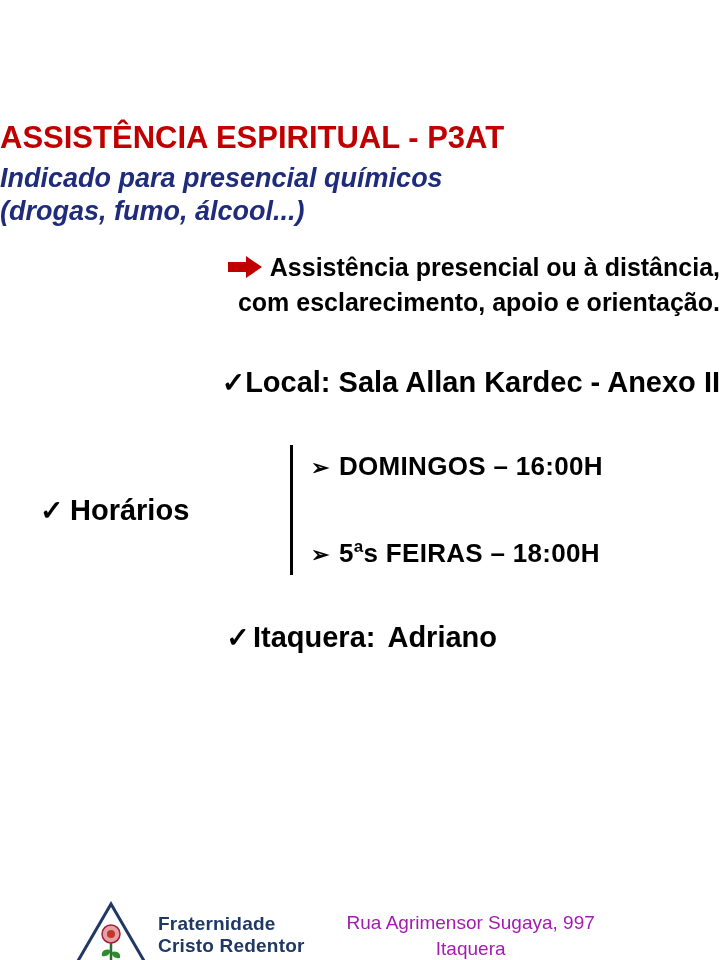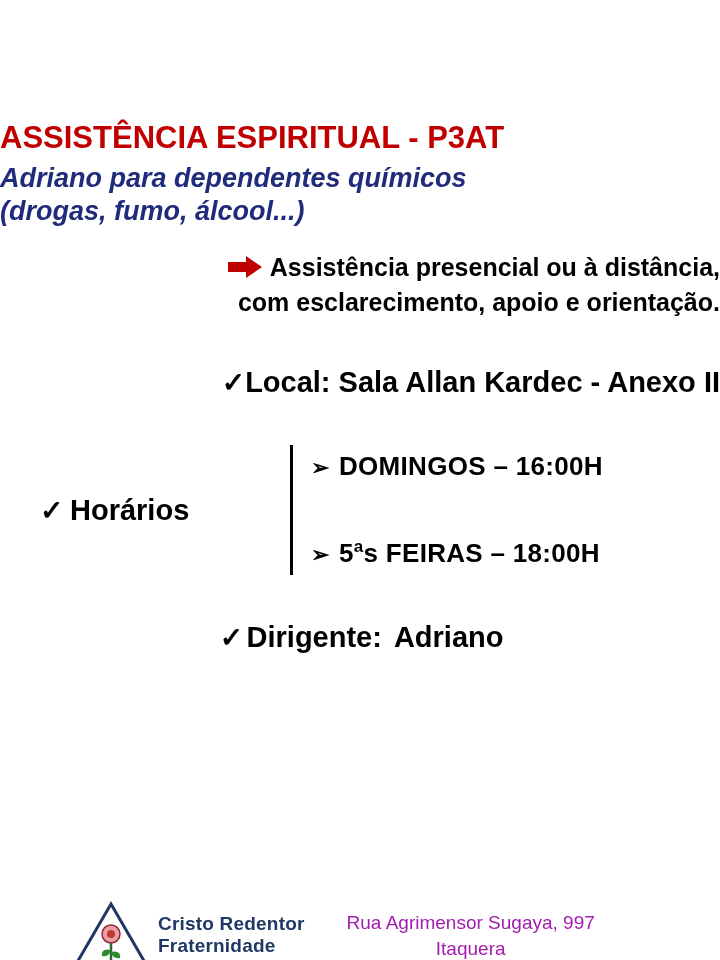--- a/index.html
+++ b/index.html
@@ -175,21 +175,21 @@
   }
 </style>
 </head>
 <body>
 
 <div class="page">
 
   <div class="title-block">
     <div class="main-title">ASSISTÊNCIA ESPIRITUAL - P3AT</div>
     <div class="subtitle">
-      <span class="line1">Adriano para dependentes químicos</span>
+      <span class="line1">Indicado para presencial químicos</span>
       <span class="line2">(drogas, fumo, álcool...)</span>
     </div>
   </div>
 
   <div class="intro">
     <span class="row1">
       <span class="arrow-icon">
         <svg width="34" height="22" viewBox="0 0 34 22" aria-hidden="true">
           <path d="M0 6 H18 V0 L34 11 L18 22 V16 H0 Z" fill="#C00000"></path>
         </svg>
@@ -216,38 +216,38 @@
       <div class="schedule-item">
         <span class="arrow-bullet">➢</span><span>5</span><span class="sup-a">a</span><span>s</span>
         <span>FEIRAS</span>
         <span>–</span>
         <span>18:00H</span>
       </div>
     </div>
   </div>
 
   <div class="dirigente-row">
-    <span class="check">✓</span><span>Dirigente:</span><span class="gap"></span><span>Adriano</span>
+    <span class="check">✓</span><span>Itaquera:</span><span class="gap"></span><span>Adriano</span>
   </div>
 
   <div class="footer">
     <div class="logo-wrap">
       <span class="logo-mark">
         <svg width="78" height="70" viewBox="0 0 78 70" aria-hidden="true">
           <polygon points="39,4 75,66 3,66" fill="#ffffff" stroke="#1F3864" stroke-width="3"></polygon>
           <circle cx="39" cy="34" r="9" fill="#E8A0A8" stroke="#9B2335" stroke-width="1.5"></circle>
           <circle cx="39" cy="34" r="4" fill="#C0392B"></circle>
           <path d="M39 43 L39 60" stroke="#2E6B2E" stroke-width="2.5" fill="none"></path>
           <path d="M39 50 C32 48 29 52 30 56 C35 57 38 54 39 50 Z" fill="#2E8B2E"></path>
           <path d="M39 52 C46 50 49 54 48 58 C43 59 40 56 39 52 Z" fill="#2E8B2E"></path>
         </svg>
       </span>
       <div class="logo-text">
+        <div>Fraternidade</div>
         <div>Cristo Redentor</div>
-        <div>Fraternidade</div>
       </div>
     </div>
     <div class="address">
       <div>Rua Agrimensor Sugaya, 997</div>
       <div>Itaquera</div>
     </div>
   </div>
 
 </div>
 

